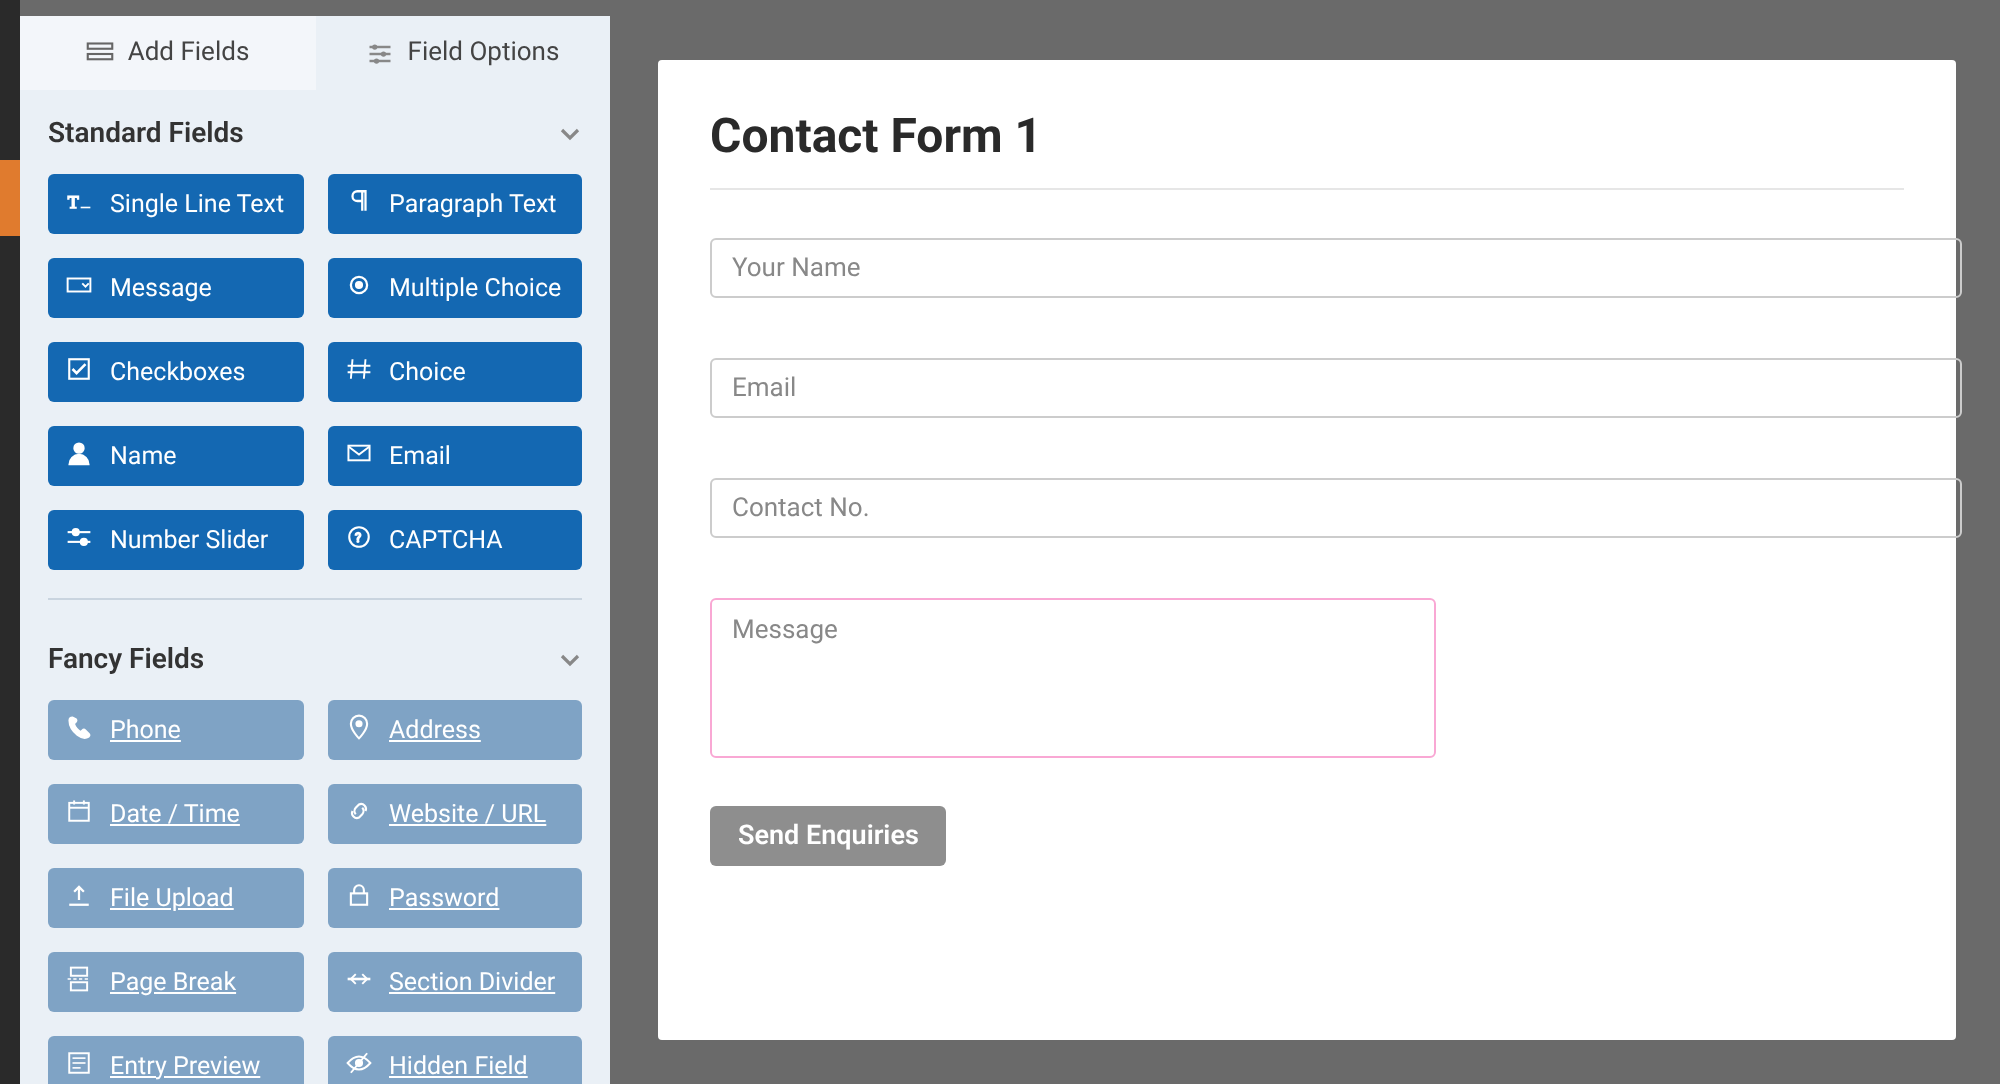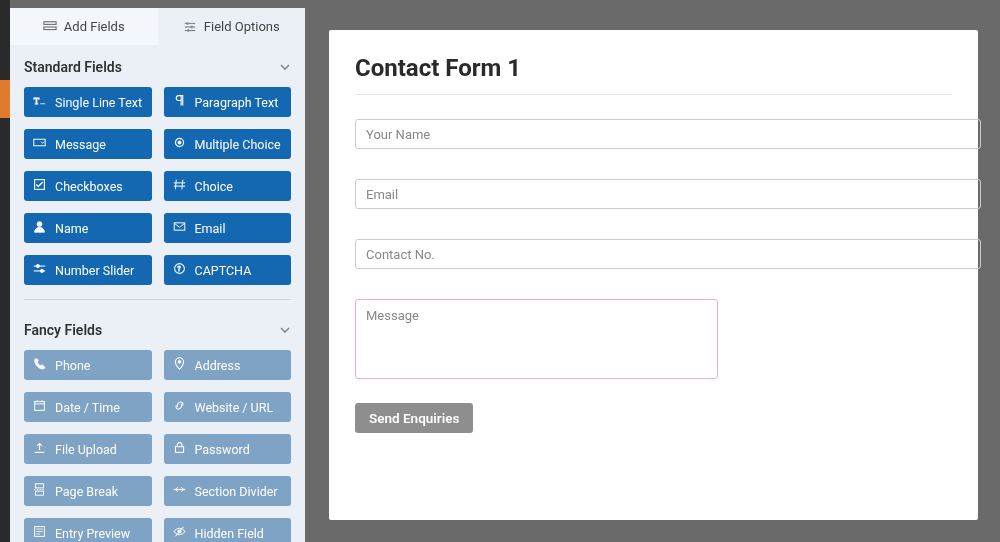--- a/index.html
+++ b/index.html
@@ -80,20 +80,21 @@
     align-items:center;
     padding:0 9px;
     gap:9px;
     font-size:12.5px;
     color:#fff;
     cursor:pointer;
     background:#1468b2;
   }
   .field-btn.muted {
     background:#7fa3c5;
+    text-decoration:underline;
   }
   .field-btn .ic { width:13px; height:13px; flex-shrink:0; fill:#fff; stroke:#fff; }
   .divider {
     height:1px;
     background:#c9d4df;
     margin: 4px 14px 8px 14px;
   }
   .preview-wrap {
     position:absolute;
     left: 329px;

